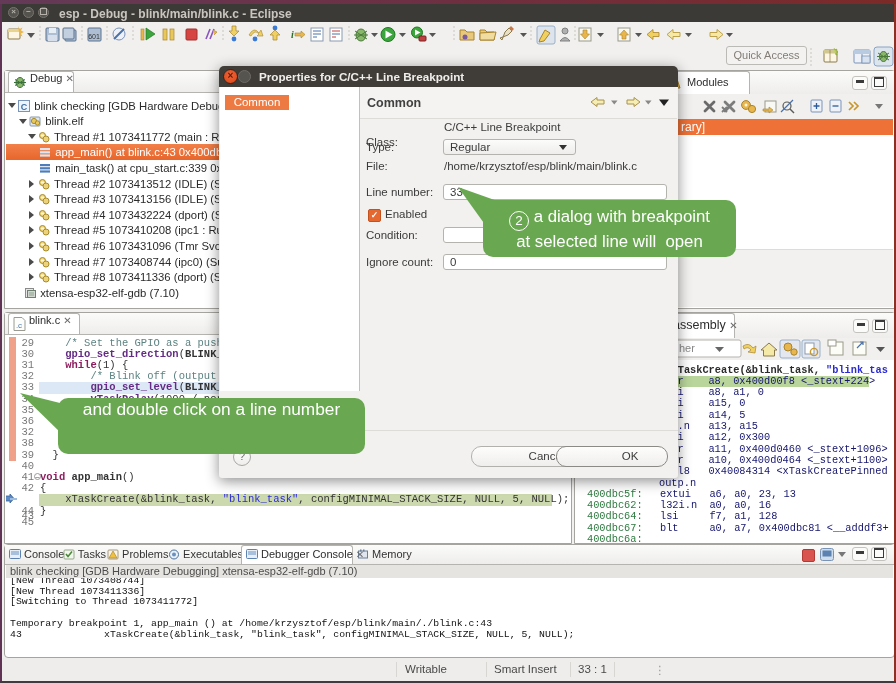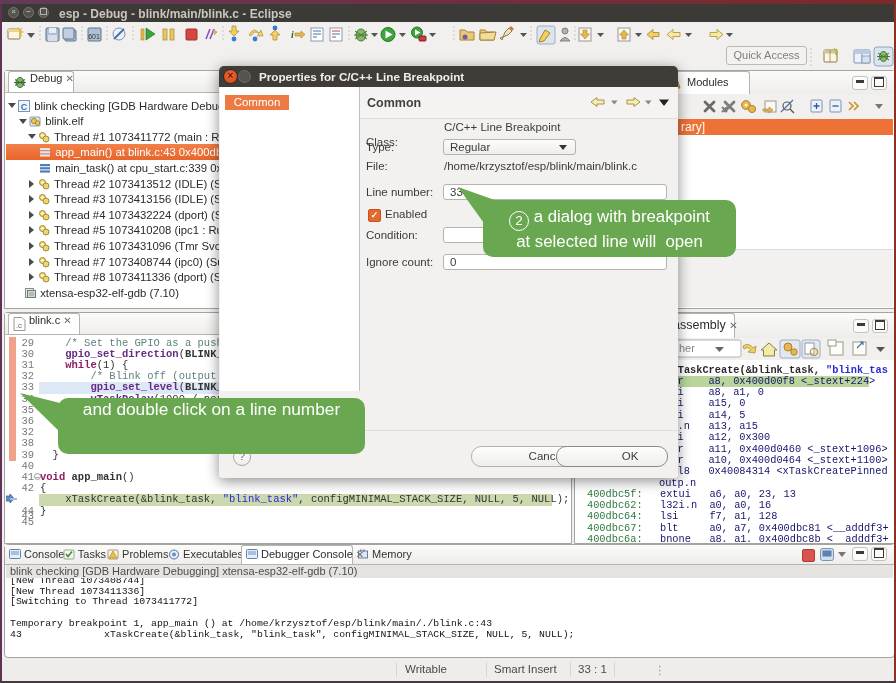--- a/index.html
+++ b/index.html
@@ -372,21 +372,20 @@
 <div class="cl" style="left:83px;top:117.5px;font-size:10.3px;color:#15156e;">outp.n</div>
 <div class="cl" style="left:11px;top:128.8px;font-size:10.3px;color:#2d7a3f;">400dbc5f:</div>
 <div class="cl" style="left:84px;top:128.8px;font-size:10.3px;color:#15156e;">extui   a6, a0, 23, 13</div>
 <div class="cl" style="left:11px;top:140.1px;font-size:10.3px;color:#2d7a3f;">400dbc62:</div>
 <div class="cl" style="left:84px;top:140.1px;font-size:10.3px;color:#15156e;">l32i.n  a0, a0, 16</div>
 <div class="cl" style="left:11px;top:151.4px;font-size:10.3px;color:#2d7a3f;">400dbc64:</div>
 <div class="cl" style="left:84px;top:151.4px;font-size:10.3px;color:#15156e;">lsi     f7, a1, 128</div>
 <div class="cl" style="left:11px;top:162.7px;font-size:10.3px;color:#2d7a3f;">400dbc67:</div>
 <div class="cl" style="left:84px;top:162.7px;font-size:10.3px;color:#15156e;">blt     a0, a7, 0x400dbc81 &lt;__adddf3+</div>
 <div class="cl" style="left:11px;top:174.0px;font-size:10.3px;color:#2d7a3f;">400dbc6a:</div>
-<div class="cl" style="left:84px;top:174.0px;font-size:10.3px;color:#15156e;">bnone   a8, a1, 0x400dbc8b &lt;__adddf3+</div>
 </div>
     </div>
 <div class="pborder" style="left:4px;top:544px;width:889px;height:112px;border-radius:4px;">
 <div class="tabrow" style="height:19px;">
 <span style="position:absolute;left:4px;top:3px;font-size:11px;color:#333;"><svg width="12" height="11" style="vertical-align:-1.5px">
             <rect x="0.5" y="0.5" width="11" height="9" rx="1" fill="#e8eef6" stroke="#5b82b0"></rect>
             <rect x="2" y="2" width="8" height="4" fill="#a8c0dc"></rect>
           </svg> Console</span>
 <span style="position:absolute;left:58px;top:3px;font-size:11px;color:#333;"><svg width="12" height="11" style="vertical-align:-1.5px">
             <rect x="1" y="1" width="10" height="9" rx="1" fill="#f3f6ee" stroke="#95a98a"></rect>

